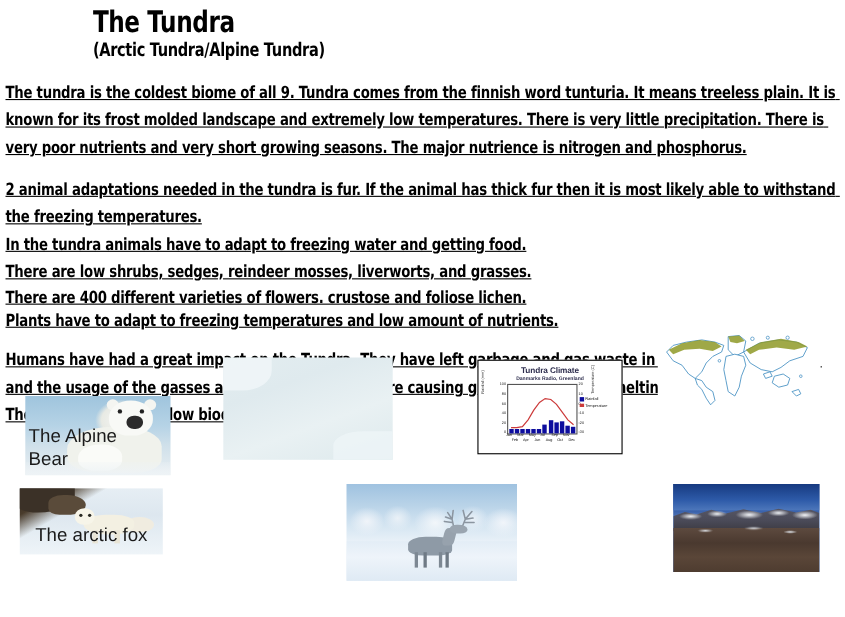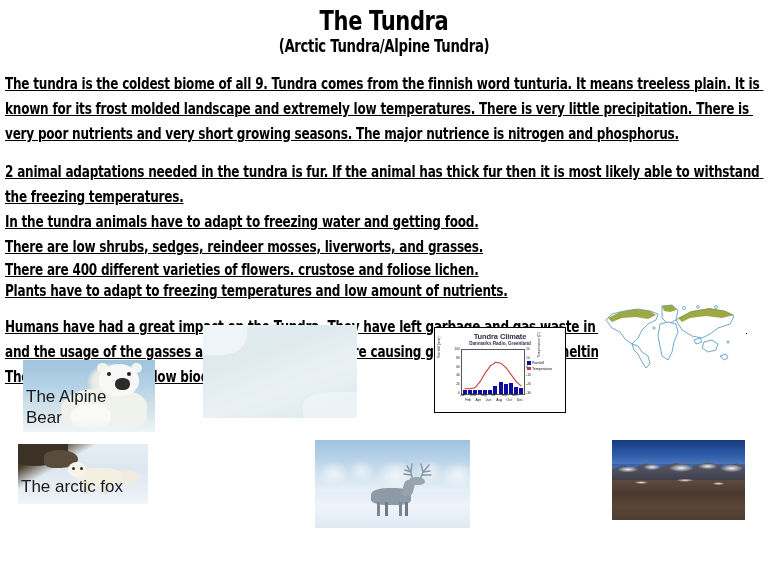--- a/index.html
+++ b/index.html
@@ -15,21 +15,21 @@
     font-family: "Liberation Sans", sans-serif;
     color: #000000;
   }
 
   
   .title-block {
     position: absolute;
     left: 0;
     top: 6px;
     width: 768px;
-    text-align: center;
+    text-align: left;
   }
   .main-title {
     font-family: "DejaVu Sans", sans-serif;
     font-weight: 700;
     font-size: 27px;
     line-height: 30px;
     letter-spacing: -0.5px;
     transform: scaleX(0.78);
     transform-origin: center center;
     margin: 0;
@@ -408,21 +408,21 @@
   <div class="rock"></div>
   <div class="rock2"></div>
   <div class="fox-tail"></div>
   <div class="fox-body"></div>
   <div class="fox-leg1"></div>
   <div class="fox-leg2"></div>
   <div class="fox-head"></div>
   <div class="fox-eye1"></div>
   <div class="fox-eye2"></div>
 </div>
-<div class="photo-label" style="left:21px; top:476px;">The arctic fox</div>
+<div class="photo-label" style="left:32px; top:476px;">The arctic fox</div>
 
 <div class="photo" id="flowers-photo">
   <div class="snowpatch1"></div>
   <div class="snowpatch2"></div>
   <div class="clump"></div>
 </div>
 
 <div class="photo" id="climate-chart">
   <div class="ch-title">Tundra Climate</div>
   <div class="ch-sub">Danmarks Radio, Greenland</div>

